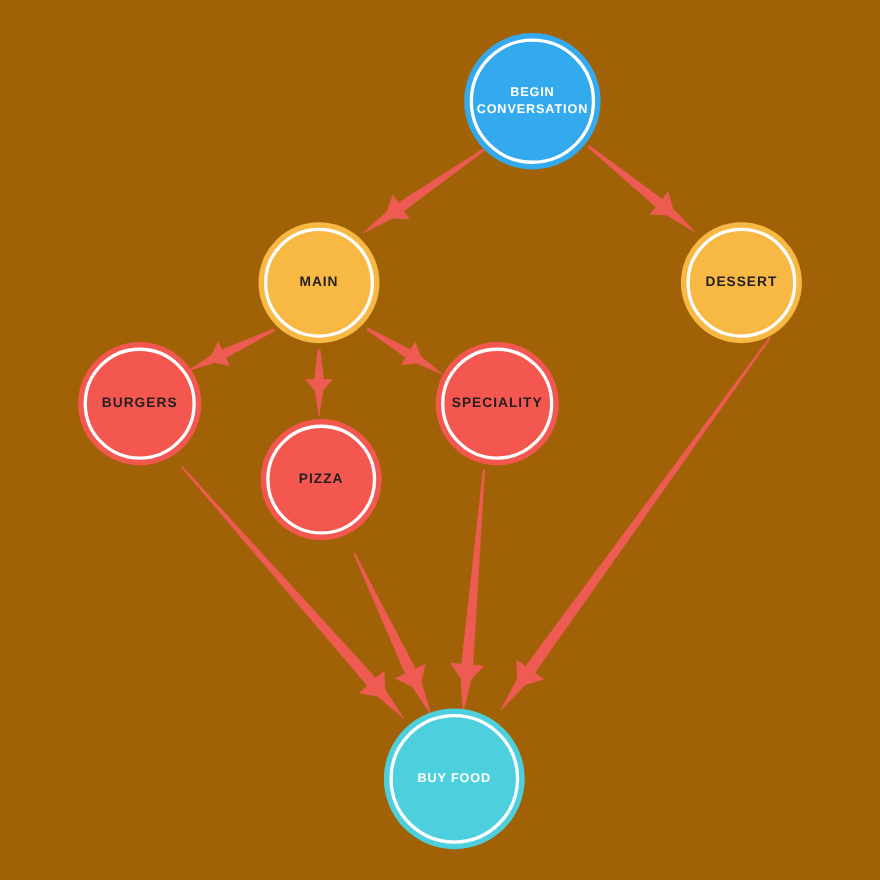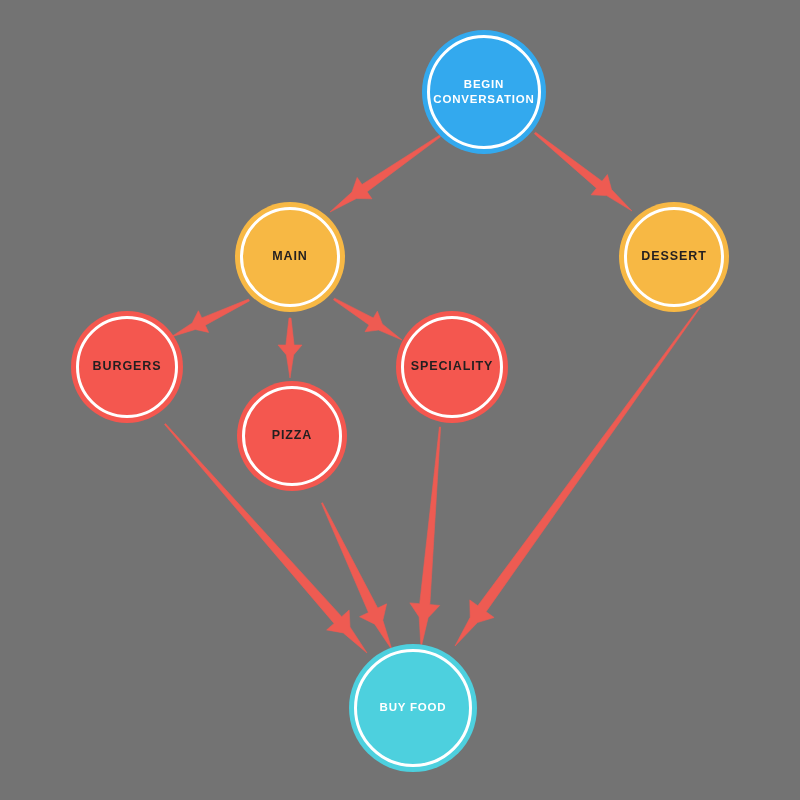--- a/index.html
+++ b/index.html
@@ -11,21 +11,21 @@
   body {
     width: 800px;
     height: 800px;
     overflow: hidden;
     font-family: "Liberation Sans", sans-serif;
   }
   #diagram-root {
     position: relative;
     width: 800px;
     height: 800px;
-    background: #737373;
+    background: #a16207;
   }
   #diagram-svg {
     position: absolute;
     top: 0;
     left: 0;
     width: 800px;
     height: 800px;
     display: block;
   }
   .node-label {

